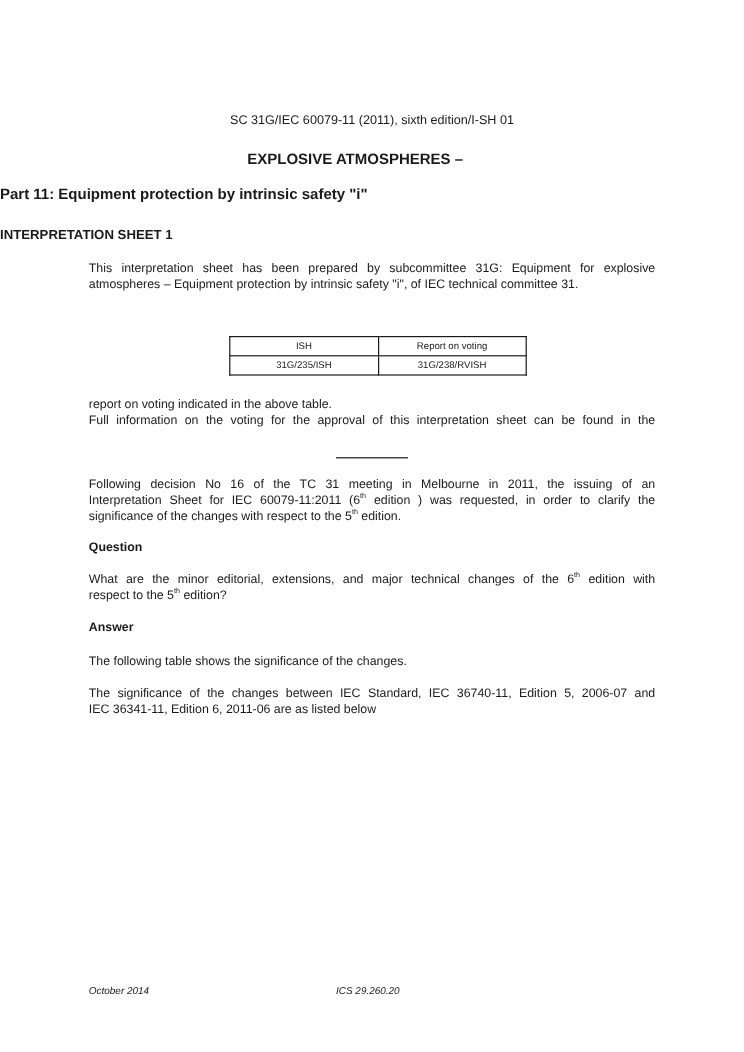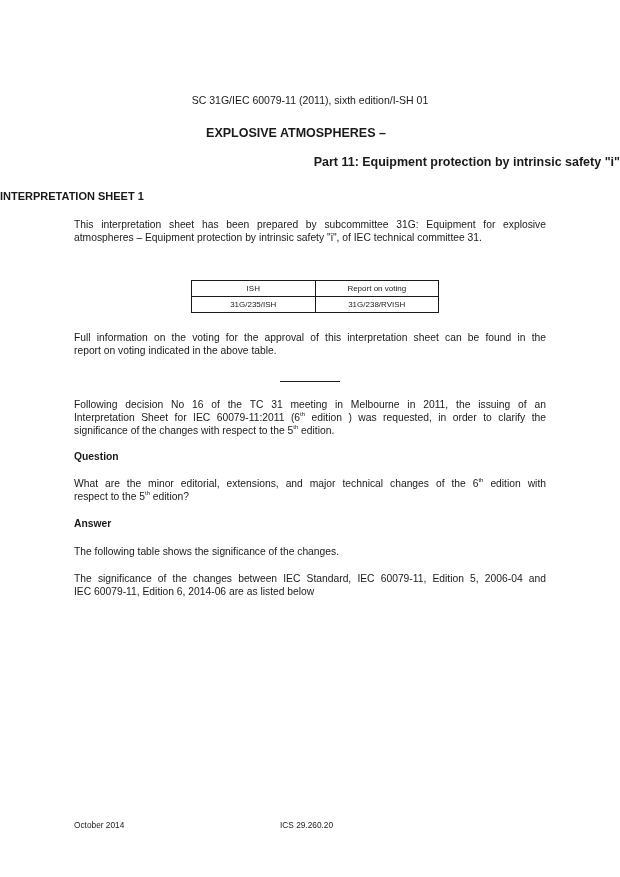--- a/index.html
+++ b/index.html
@@ -27,21 +27,21 @@
       font-size: 10.5px;
     }
     .title-main {
       left: 0; width: 592px; top: 126px;
       text-align: center;
       font-size: 12.5px;
       font-weight: bold;
     }
     .title-part {
       left: 0; width: 620px; top: 155px;
-      text-align: right;
+      text-align: left;
       font-size: 12.5px;
       font-weight: bold;
     }
     .title-sheet {
       left: 0; width: 620px; top: 190px;
       text-align: left;
       font-size: 11px;
       font-weight: bold;
     }
     .para {
@@ -76,20 +76,21 @@
       width: 50%;
     }
     .separator {
       left: 280px; top: 381px;
       width: 60px; height: 0;
       border-top: 1px solid #1a1a1a;
     }
     .footer {
       top: 820px;
       font-size: 8.3px;
+      font-style: italic;
     }
   </style>
 </head>
 <body>
 
 <div class="page">
 
   <div class="abs ref-line">SC 31G/IEC 60079-11 (2011), sixth edition/I-SH 01</div>
 
   <div class="abs title-main">EXPLOSIVE ATMOSPHERES –</div>
@@ -109,22 +110,22 @@
       <th>Report on voting</th>
     </tr>
     <tr>
       <td>31G/235/ISH</td>
       <td>31G/238/RVISH</td>
     </tr>
   </tbody>
     </table>
 
   <div class="abs para" style="top:332px;">
+    <div>report on voting indicated in the above table.</div>
     <div style="text-align:justify;text-align-last:justify;">Full information on the voting for the approval of this interpretation sheet can be found in the</div>
-    <div>report on voting indicated in the above table.</div>
   </div>
 
   <div class="abs separator"></div>
 
   <div class="abs para" style="top:399px;">
     <div style="text-align:justify;text-align-last:justify;">Following decision No 16 of the TC 31 meeting in Melbourne in 2011, the issuing of an</div>
     <div style="text-align:justify;text-align-last:justify;">
       <span>Interpretation Sheet for IEC 60079-11:2011 (6</span><sup>th</sup><span> edition ) was requested, in order to clarify the</span>
     </div>
     <div>
@@ -141,20 +142,20 @@
     <div>
       <span>respect to the 5</span><sup>th</sup><span> edition?</span>
     </div>
   </div>
 
   <div class="abs heading" style="top:518px;">Answer</div>
 
   <div class="abs para" style="top:546px;">The following table shows the significance of the changes.</div>
 
   <div class="abs para" style="top:573px;">
-    <div style="text-align:justify;text-align-last:justify;">The significance of the changes between IEC Standard, IEC 60079-11, Edition 5, 2006-04 and</div>
-    <div>IEC 60079-11, Edition 6, 2014-06 are as listed below</div>
+    <div style="text-align:justify;text-align-last:justify;">The significance of the changes between IEC Standard, IEC 36740-11, Edition 5, 2006-07 and</div>
+    <div>IEC 36341-11, Edition 6, 2011-06 are as listed below</div>
   </div>
 
   <div class="abs footer" style="left:74px;">October 2014</div>
   <div class="abs footer" style="left:280px;">ICS 29.260.20</div>
 
 </div>
 
 </body></html>

